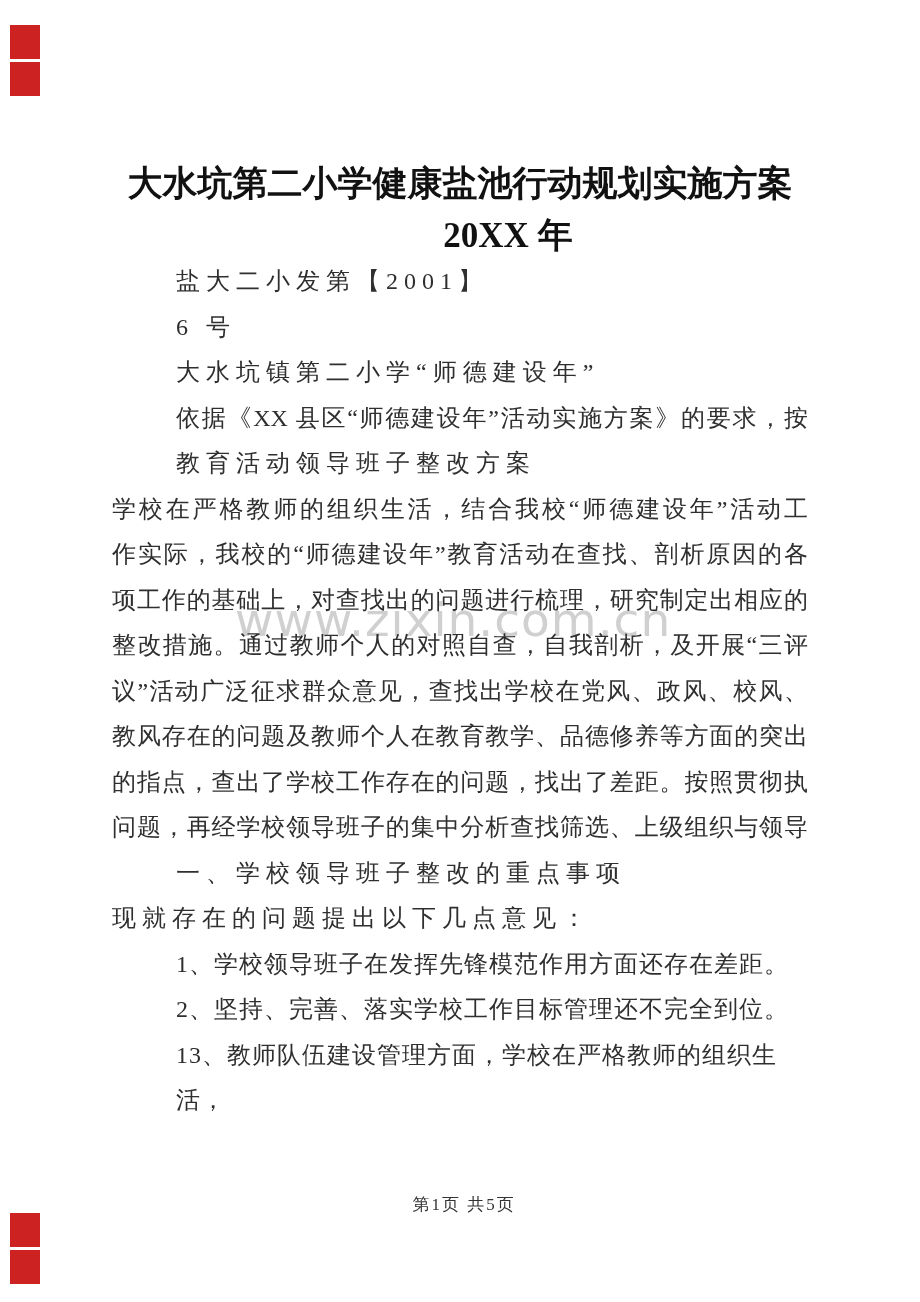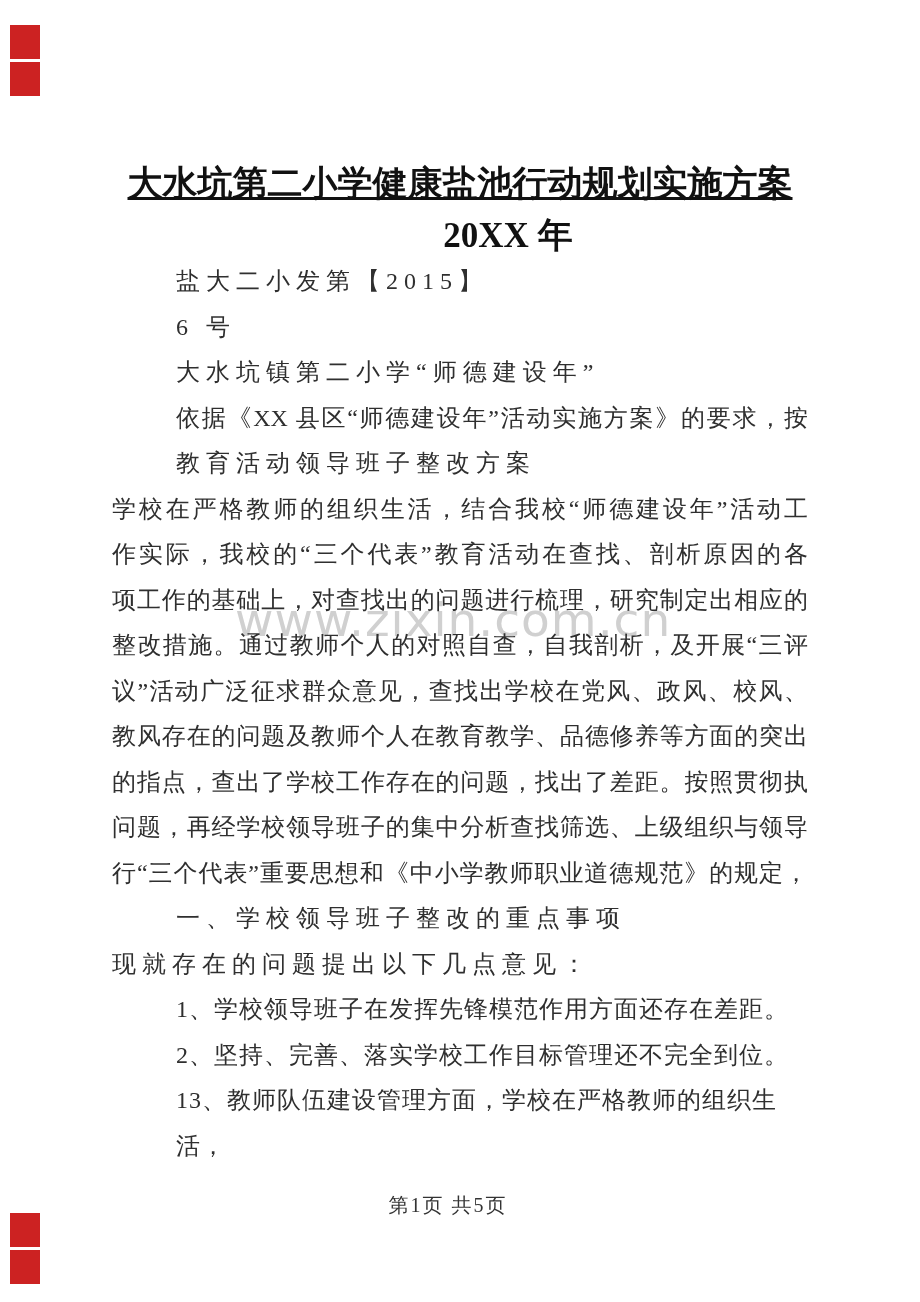--- a/index.html
+++ b/index.html
@@ -32,21 +32,21 @@
     white-space:nowrap;
   }
   .title-l1,.title-l2{
     position:absolute;left:0;width:920px;
     margin:0;text-align:center;
     font-weight:bold;
     font-size:35px;
     color:var(--title-color,#111111);
     z-index:1;
   }
-  .title-l1{top:158px;line-height:52px;text-decoration:underline;}
+  .title-l1{top:158px;line-height:52px;}
   .title-l2{top:210px;line-height:52px;padding-left:48px;}
   .body-text{
     position:absolute;
     left:112px;top:259px;
     width:696px;
     z-index:1;
   }
   .line{
     height:45.5px;
     line-height:45.5px;
@@ -58,23 +58,23 @@
   .line.loose{letter-spacing:6px;}
   .line.indent{padding-left:64px;}
   .line.justify{
     text-align:justify;
     text-align-last:justify;
     text-justify:inter-character;
     letter-spacing:0;
   }
   .footer{
     position:absolute;
-    left:0;top:1190px;width:896px;
+    left:16px;top:1190px;width:896px;
     text-align:center;
-    font-size:20px;
+    font-size:17px;
     line-height:30px;
     letter-spacing:2px;
     color:var(--footer-color,#333333);
     z-index:1;
   }
 </style>
 </head>
 <body>
 
 <div class="page">
@@ -88,34 +88,33 @@
     <div class="sq"></div>
     <div class="sq"></div>
   </div>
 
   <div class="watermark">www.zixin.com.cn</div>
 
   <h1 class="title-l1">大水坑第二小学健康盐池行动规划实施方案</h1>
   <h1 class="title-l2">20XX 年</h1>
 
   <div class="body-text">
-      <div class="line indent loose">盐大二小发第【2015】</div>
+      <div class="line indent loose">盐大二小发第【2001】</div>
       <div class="line indent loose">6 号</div>
       <div class="line indent loose">大水坑镇第二小学“师德建设年”</div>
       <div class="line justify indent">依据《XX 县区“师德建设年”活动实施方案》的要求，按</div>
       <div class="line indent loose">教育活动领导班子整改方案</div>
       <div class="line justify">学校在严格教师的组织生活，结合我校“师德建设年”活动工</div>
-      <div class="line justify">作实际，我校的“三个代表”教育活动在查找、剖析原因的各</div>
+      <div class="line justify">作实际，我校的“师德建设年”教育活动在查找、剖析原因的各</div>
       <div class="line justify">项工作的基础上，对查找出的问题进行梳理，研究制定出相应的</div>
       <div class="line justify">整改措施。通过教师个人的对照自查，自我剖析，及开展“三评</div>
       <div class="line justify">议”活动广泛征求群众意见，查找出学校在党风、政风、校风、</div>
       <div class="line justify">教风存在的问题及教师个人在教育教学、品德修养等方面的突出</div>
       <div class="line justify">的指点，查出了学校工作存在的问题，找出了差距。按照贯彻执</div>
       <div class="line justify">问题，再经学校领导班子的集中分析查找筛选、上级组织与领导</div>
-      <div class="line justify">行“三个代表”重要思想和《中小学教师职业道德规范》的规定，</div>
       <div class="line indent loose">一、学校领导班子整改的重点事项</div>
       <div class="line loose">现就存在的问题提出以下几点意见：</div>
       <div class="line indent">1、学校领导班子在发挥先锋模范作用方面还存在差距。</div>
       <div class="line indent">2、坚持、完善、落实学校工作目标管理还不完全到位。</div>
       <div class="line indent">13、教师队伍建设管理方面，学校在严格教师的组织生活，</div>
     </div>
 
   <div class="footer">第1页 共5页</div>
 
 </div>

